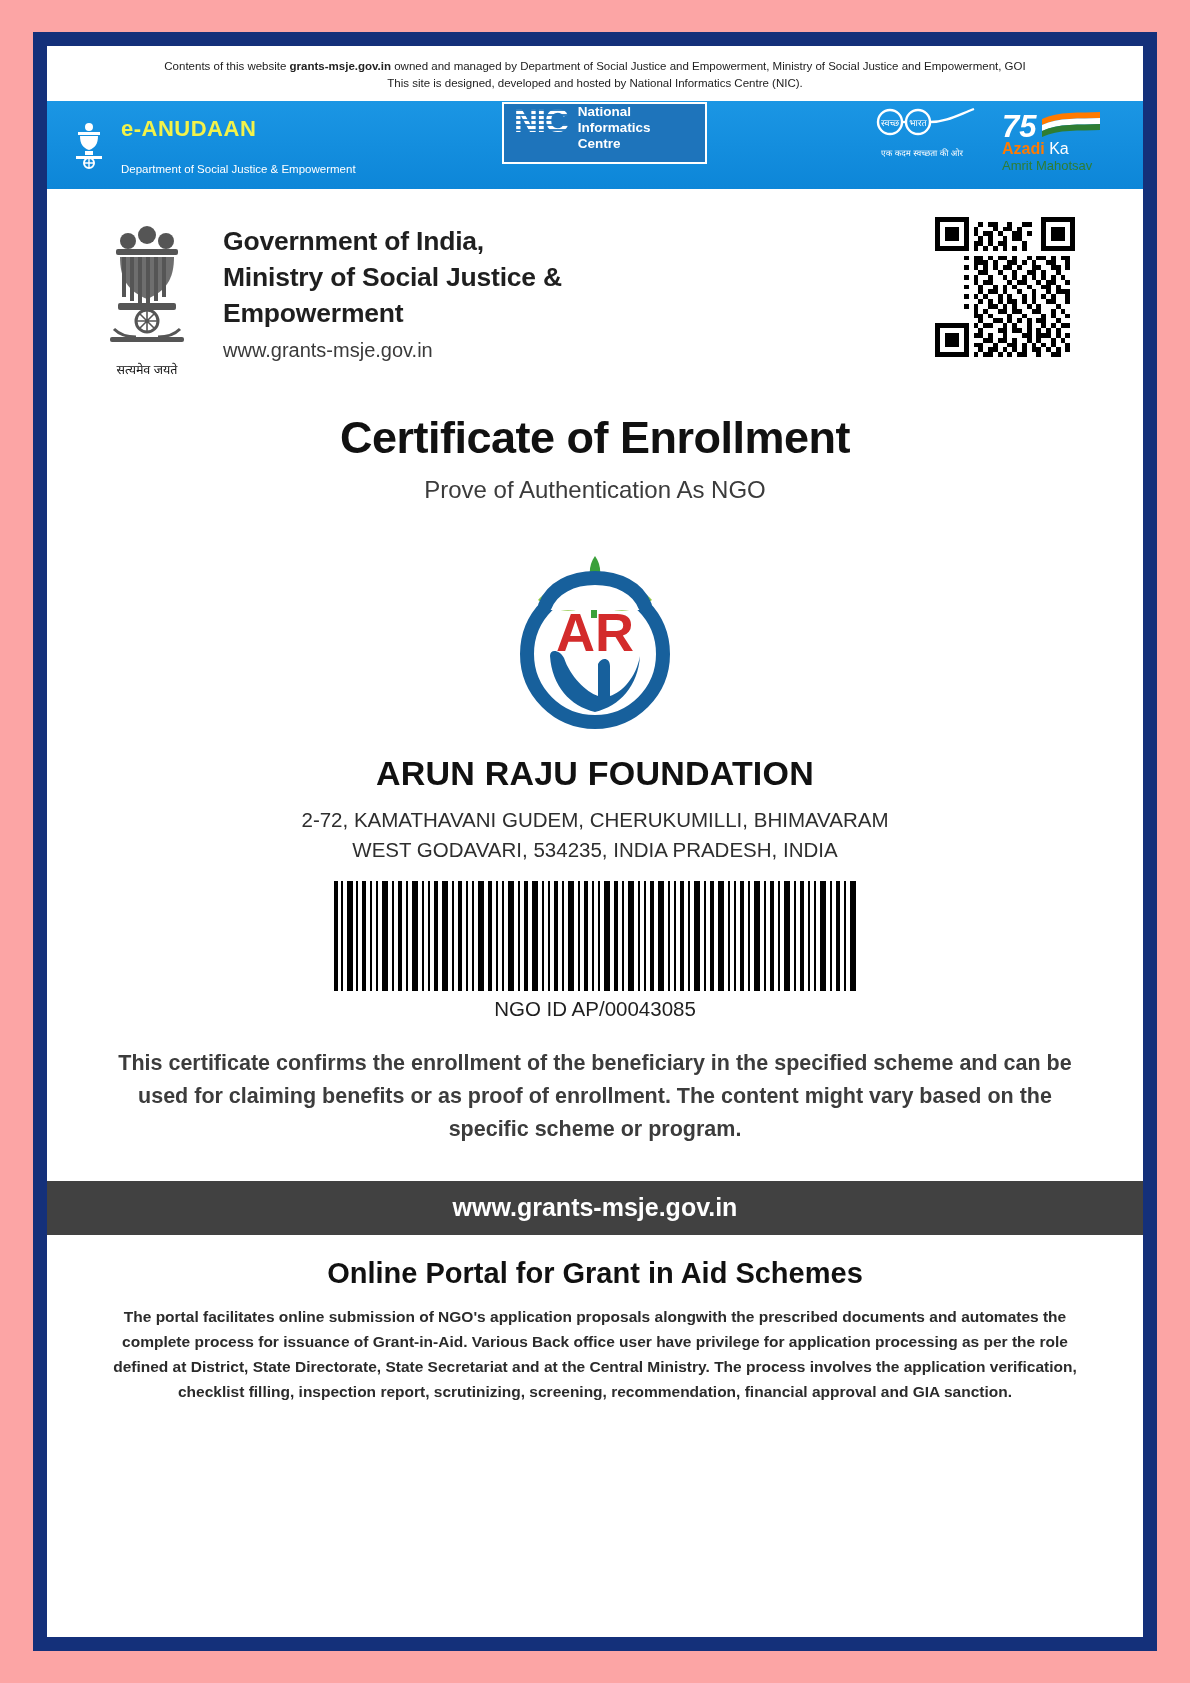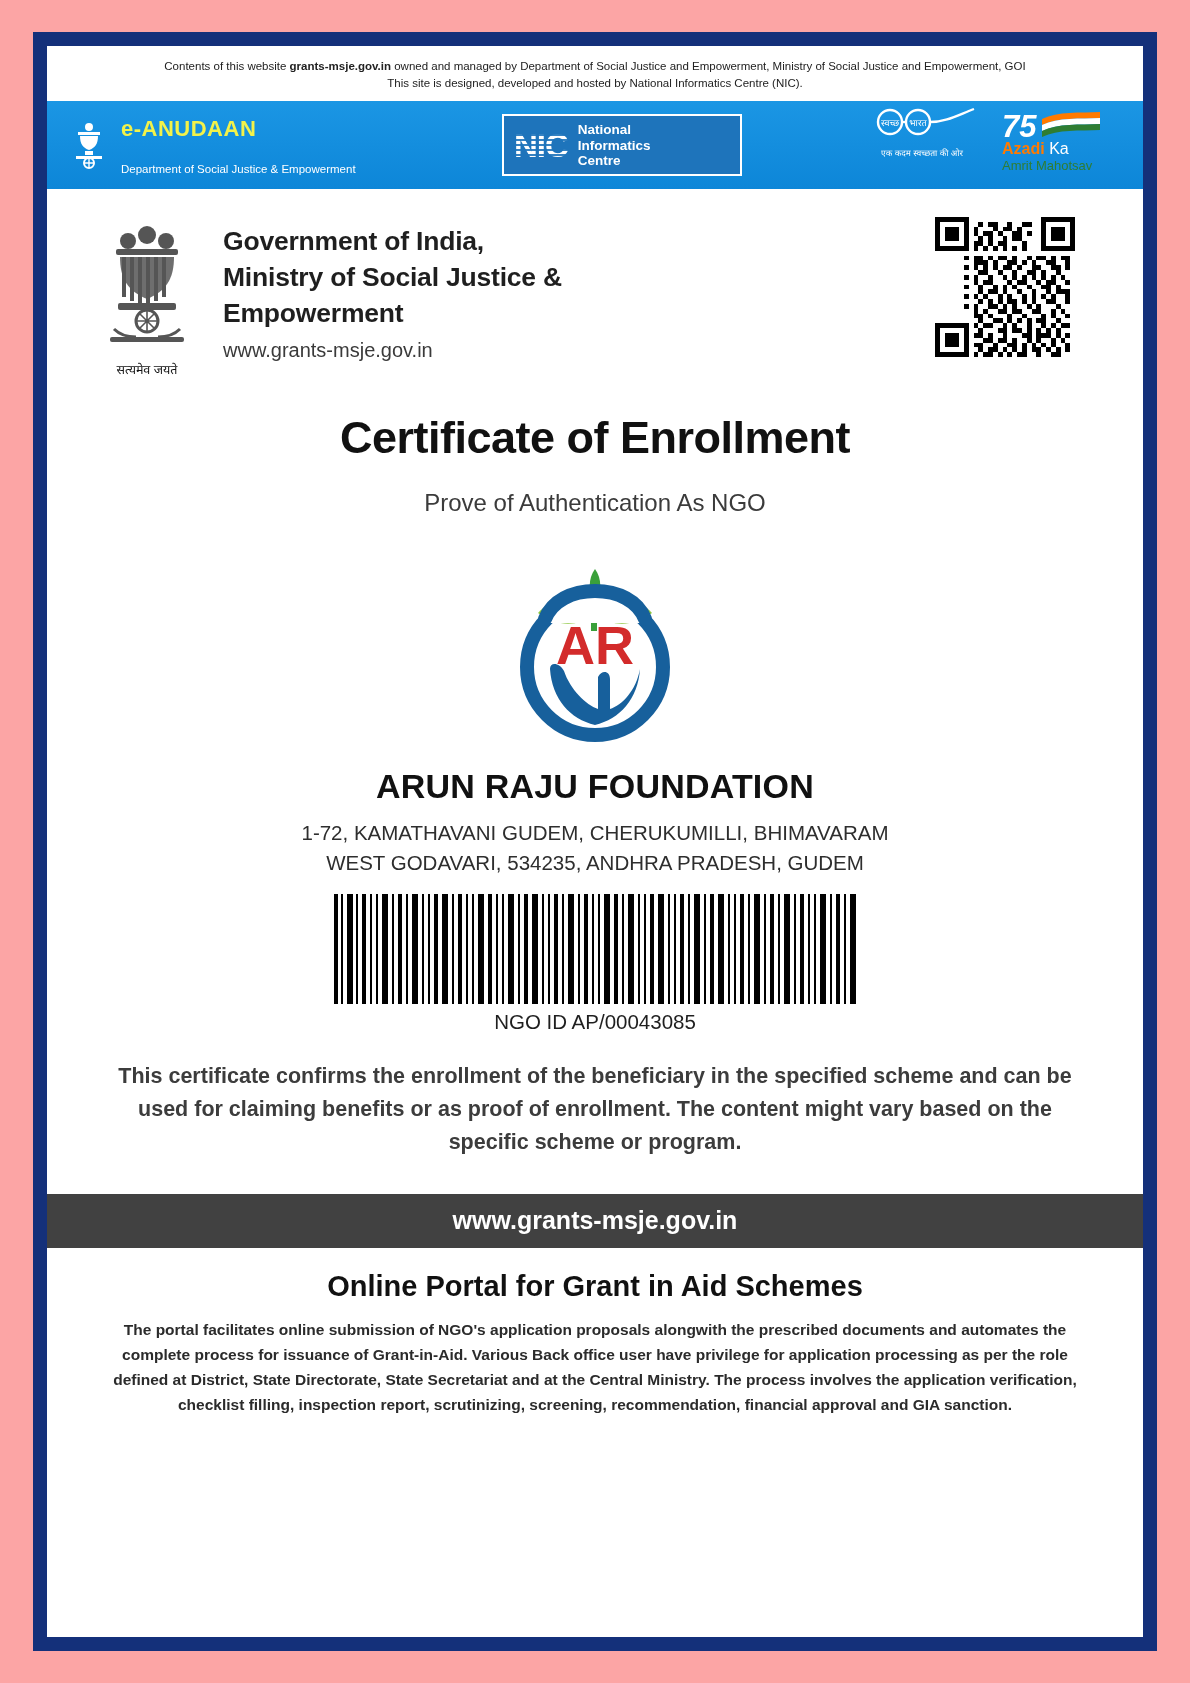--- a/index.html
+++ b/index.html
@@ -79,27 +79,26 @@
     letter-spacing: 0.5px;
   }
   .eanudaan-text .e2 {
     font-size: 11.5px;
     color: #ffffff;
     margin-top: 21px;
   }
   .nic-box {
     position: absolute;
     left: 455px;
-    top: 13px;
-    width: 240px;
+    top: 1px;
+    width: 205px;
     height: 62px;
     background: #1e74bb;
     border: 2px solid #ffffff;
     display: flex;
-    align-items: center;
     box-sizing: border-box;
   }
   .nic-letters {
     font-family: "Liberation Sans", sans-serif;
     font-size: 33px;
     font-weight: bold;
     color: #ffffff;
     letter-spacing: -1px;
     padding-left: 10px;
     line-height: 1;
@@ -192,21 +191,21 @@
     font-size: 45px;
     font-weight: bold;
     color: #111111;
     margin-top: 34px;
     letter-spacing: -0.5px;
   }
   .cert-sub {
     text-align: center;
     font-size: 24px;
     color: #3b3b3b;
-    margin-top: 25px;
+    margin-top: 12px;
   }
 
   
   .logo-wrap {
     display: flex;
     justify-content: center;
     margin-top: 22px;
   }
 
   
@@ -603,22 +602,22 @@
         <path d="M55 80 C62 62 82 52 105 52 C128 52 148 62 155 80" fill="none" stroke="#17609c" stroke-width="14" stroke-linecap="round"></path>
 
         <path d="M60 130 C62 160 80 180 105 186 C130 180 148 160 150 130 C146 152 132 166 120 170 L120 140 C120 132 112 130 108 138 L108 170 C96 166 80 150 74 132 C70 124 60 122 60 130 Z" fill="#17609c"></path>
 
         <text x="105" y="125" font-family="Liberation Sans, sans-serif" font-size="54" font-weight="bold" fill="#d32b2b" text-anchor="middle">AR</text>
       </svg>
     </div>
 
     <div class="org-name">ARUN RAJU FOUNDATION</div>
     <div class="org-addr">
-      <div>1-72, KAMATHAVANI GUDEM, CHERUKUMILLI, BHIMAVARAM</div>
-      <div>WEST GODAVARI, 534235, ANDHRA PRADESH, GUDEM</div>
+      <div>2-72, KAMATHAVANI GUDEM, CHERUKUMILLI, BHIMAVARAM</div>
+      <div>WEST GODAVARI, 534235, INDIA PRADESH, INDIA</div>
     </div>
 
     <div class="barcode-wrap">
       <svg width="530" height="110" viewBox="0 0 530 110" shape-rendering="crispEdges" aria-hidden="true">
         <rect width="530" height="110" fill="#ffffff"></rect>
         <g fill="#000000">
           <rect x="4" y="0" width="4" height="110"></rect>
             <rect x="11" y="0" width="2" height="110"></rect>
           <rect x="17" y="0" width="6" height="110"></rect>
             <rect x="26" y="0" width="2" height="110"></rect>

